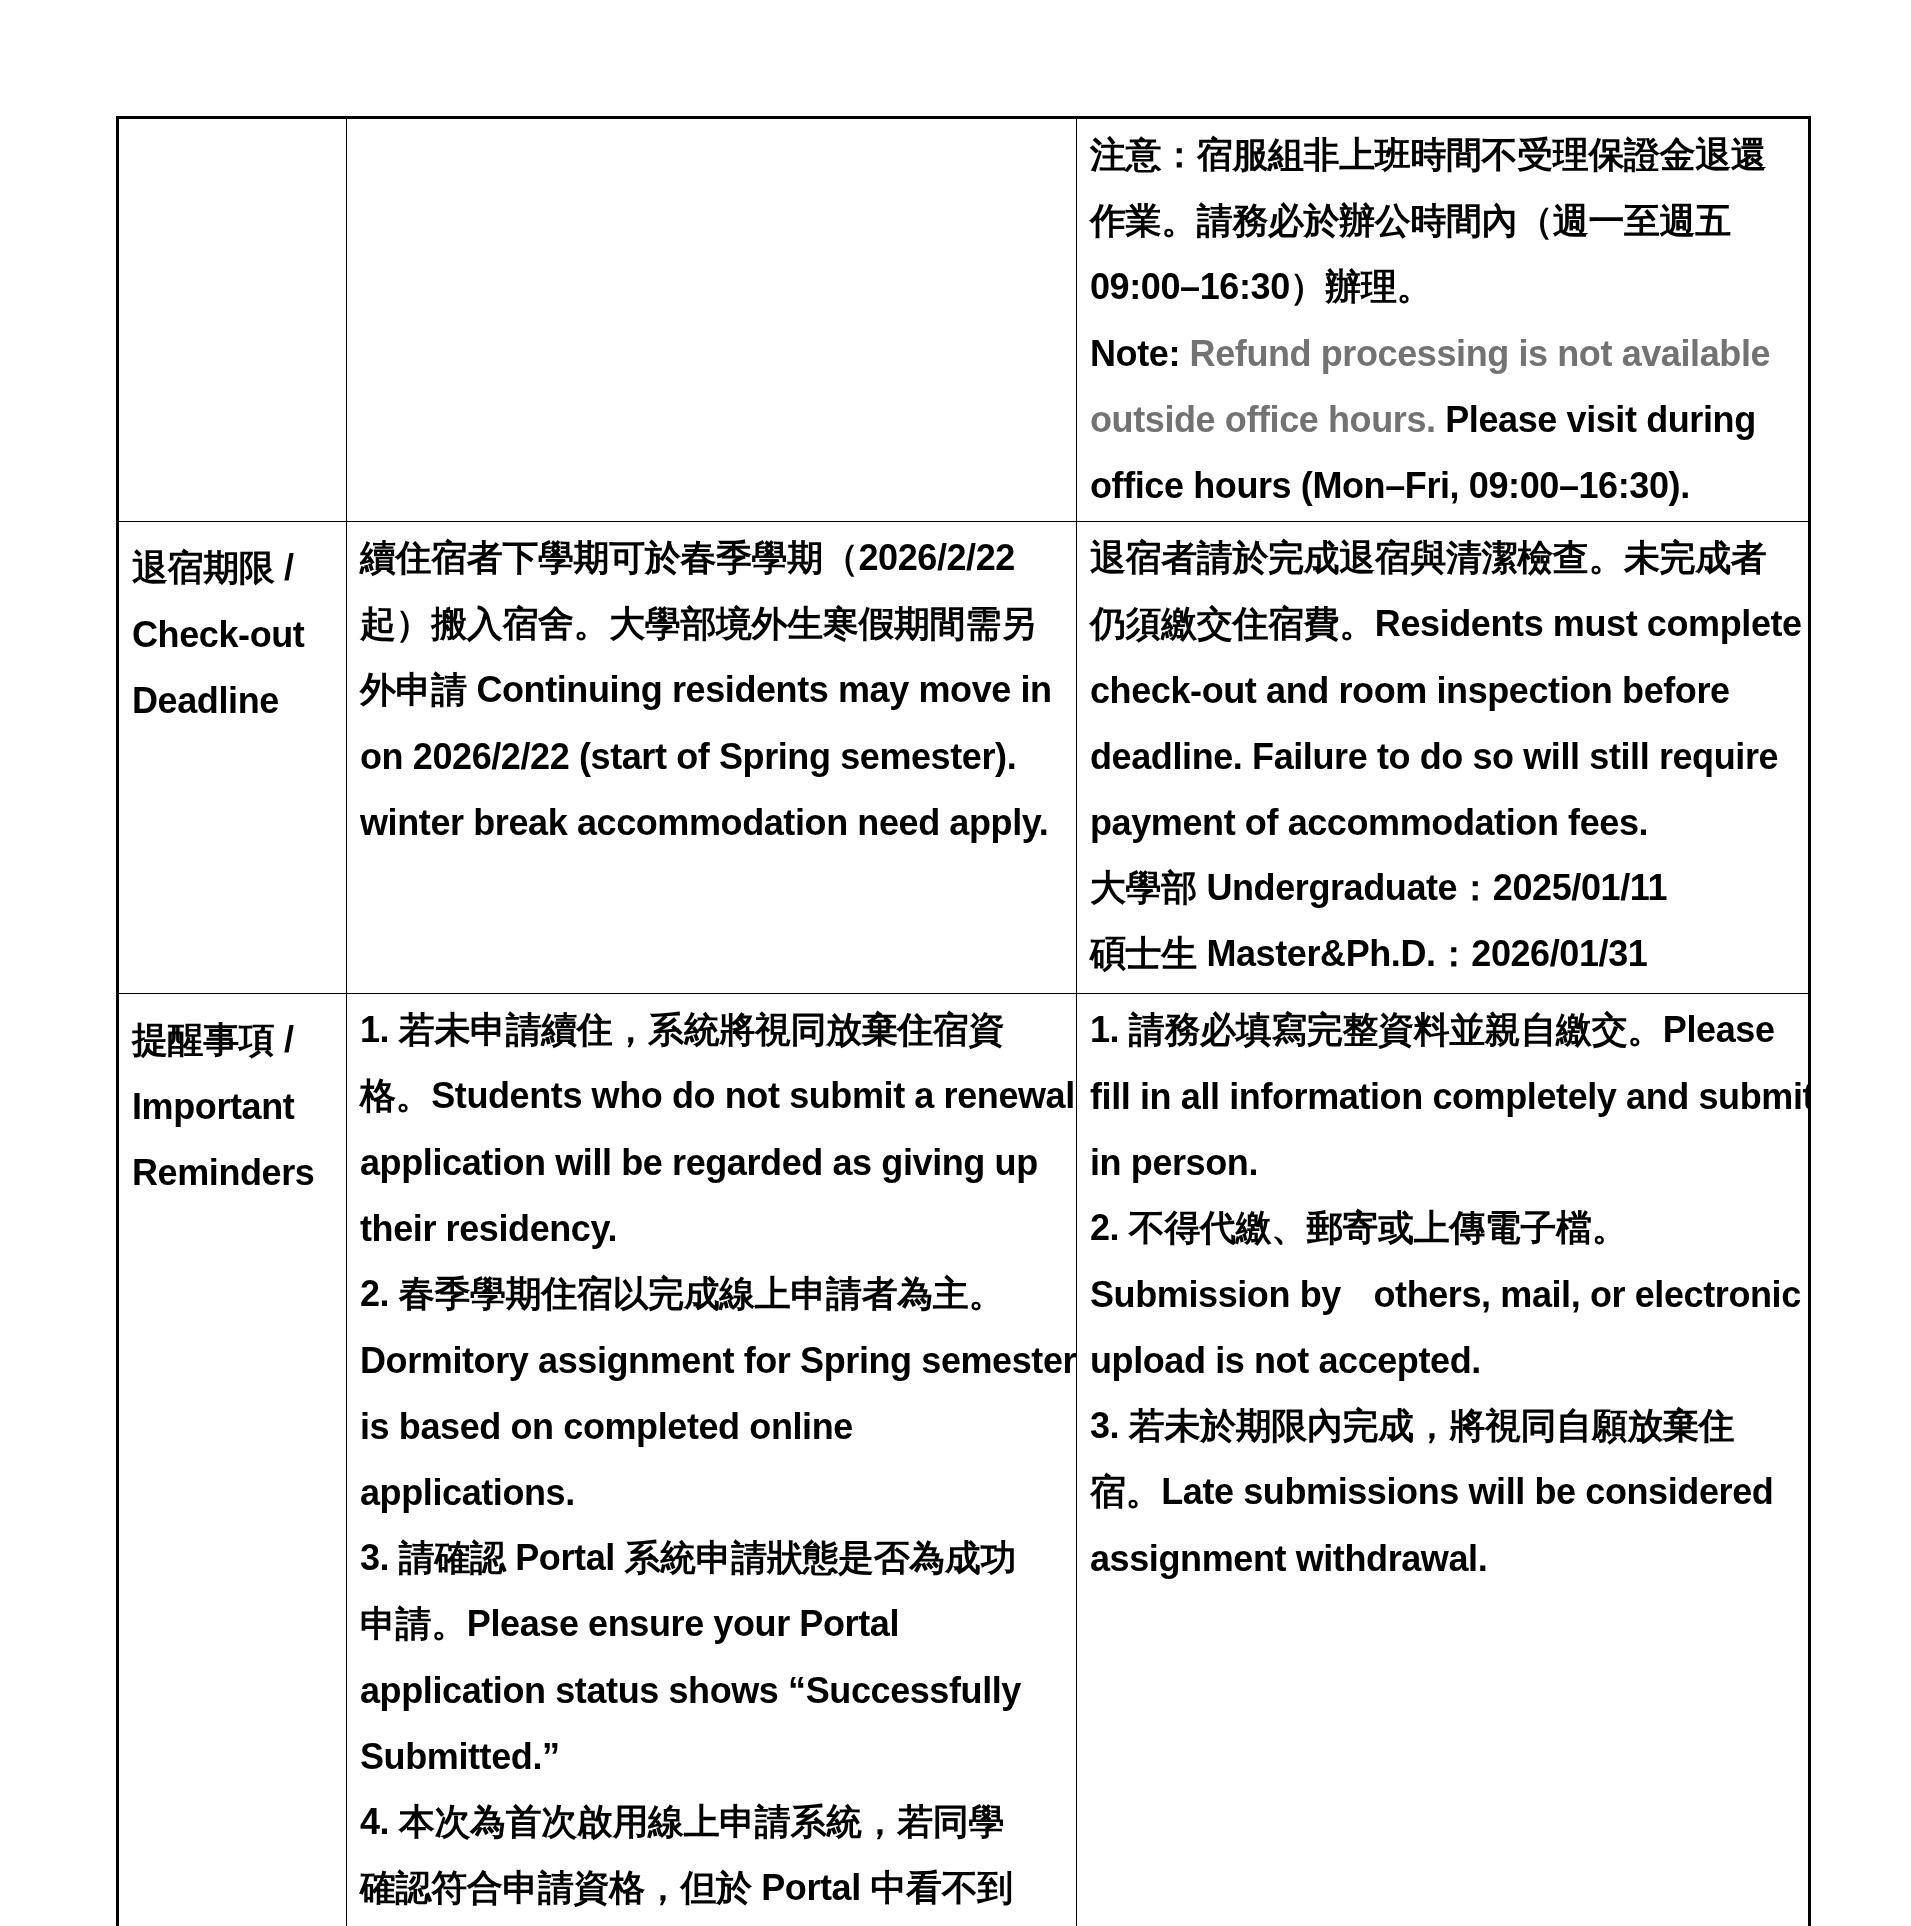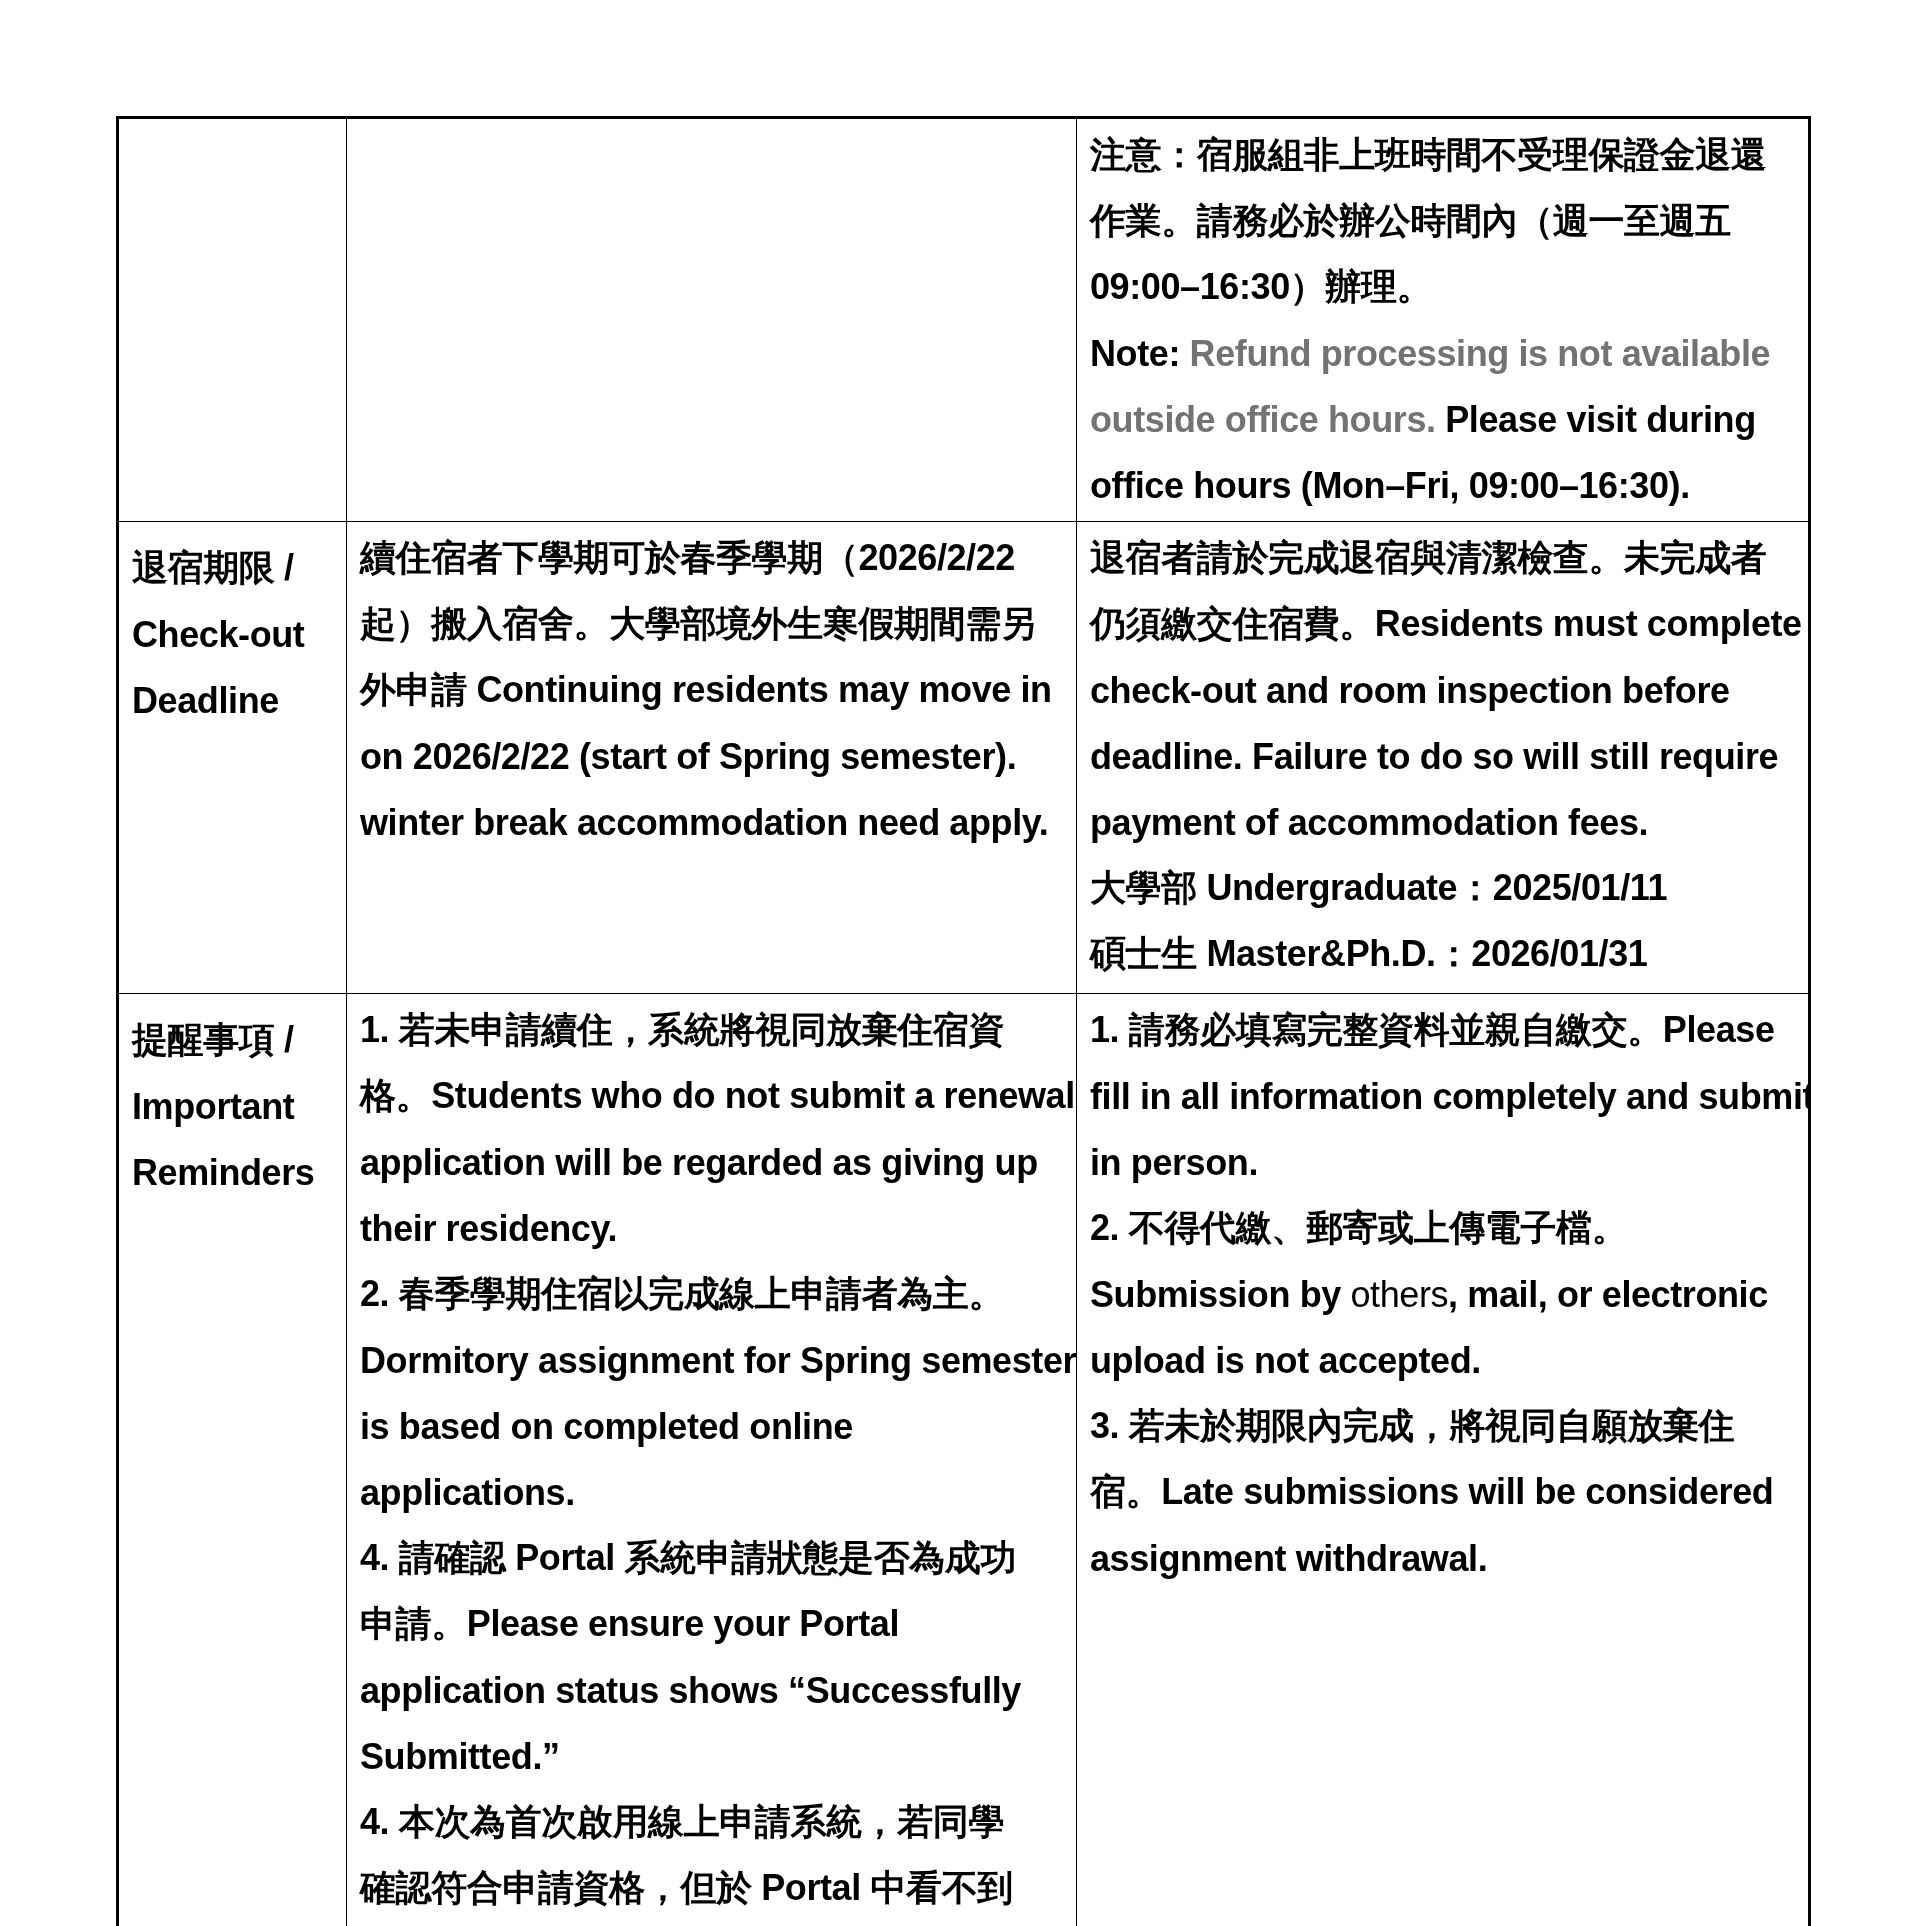--- a/index.html
+++ b/index.html
@@ -18,21 +18,21 @@
   .cell{
     box-sizing:border-box;overflow:hidden;
     padding:3.9px 7px 0 13px;
     font-size:36px;letter-spacing:-0.4px;
   }
   .cell.col-0,.cell.col-1{border-right:1.9px solid #000;}
   .cell.row-0,.cell.row-1{border-bottom:1.9px solid #000;}
   .cell.label{padding-top:13.5px;}
   .line{height:66px;display:flex;align-items:center;white-space:pre;}
   .red{color:#737373;}
-  .light{font-weight:400;}
+  .light{font-weight:700;margin-left:23px;}
 </style>
 </head>
 <body>
 
 <div class="doc-table">
 
   <div class="cell col-0 row-0 label"></div>
   <div class="cell col-1 row-0"></div>
   <div class="cell col-2 row-0">
       <div class="line"><span>注意：宿服組非上班時間不受理保證金退還</span></div>
@@ -72,21 +72,21 @@
     </div>
   <div class="cell col-1 row-2">
       <div class="line"><span>1. 若未申請續住，系統將視同放棄住宿資</span></div>
       <div class="line"><span>格。Students who do not submit a renewal</span></div>
       <div class="line"><span>application will be regarded as giving up</span></div>
       <div class="line"><span>their residency.</span></div>
       <div class="line"><span>2. 春季學期住宿以完成線上申請者為主。</span></div>
       <div class="line"><span>Dormitory assignment for Spring semester</span></div>
       <div class="line"><span>is based on completed online</span></div>
       <div class="line"><span>applications.</span></div>
-      <div class="line"><span>4. 請確認 Portal 系統申請狀態是否為成功</span></div>
+      <div class="line"><span>3. 請確認 Portal 系統申請狀態是否為成功</span></div>
       <div class="line"><span>申請。Please ensure your Portal</span></div>
       <div class="line"><span>application status shows “Successfully</span></div>
       <div class="line"><span>Submitted.”</span></div>
       <div class="line"><span>4. 本次為首次啟用線上申請系統，若同學</span></div>
       <div class="line"><span>確認符合申請資格，但於 Portal 中看不到</span></div>
       <div class="line"></div>
     </div>
   <div class="cell col-2 row-2">
       <div class="line"><span>1. 請務必填寫完整資料並親自繳交。Please</span></div>
       <div class="line"><span>fill in all information completely and submit</span></div>

